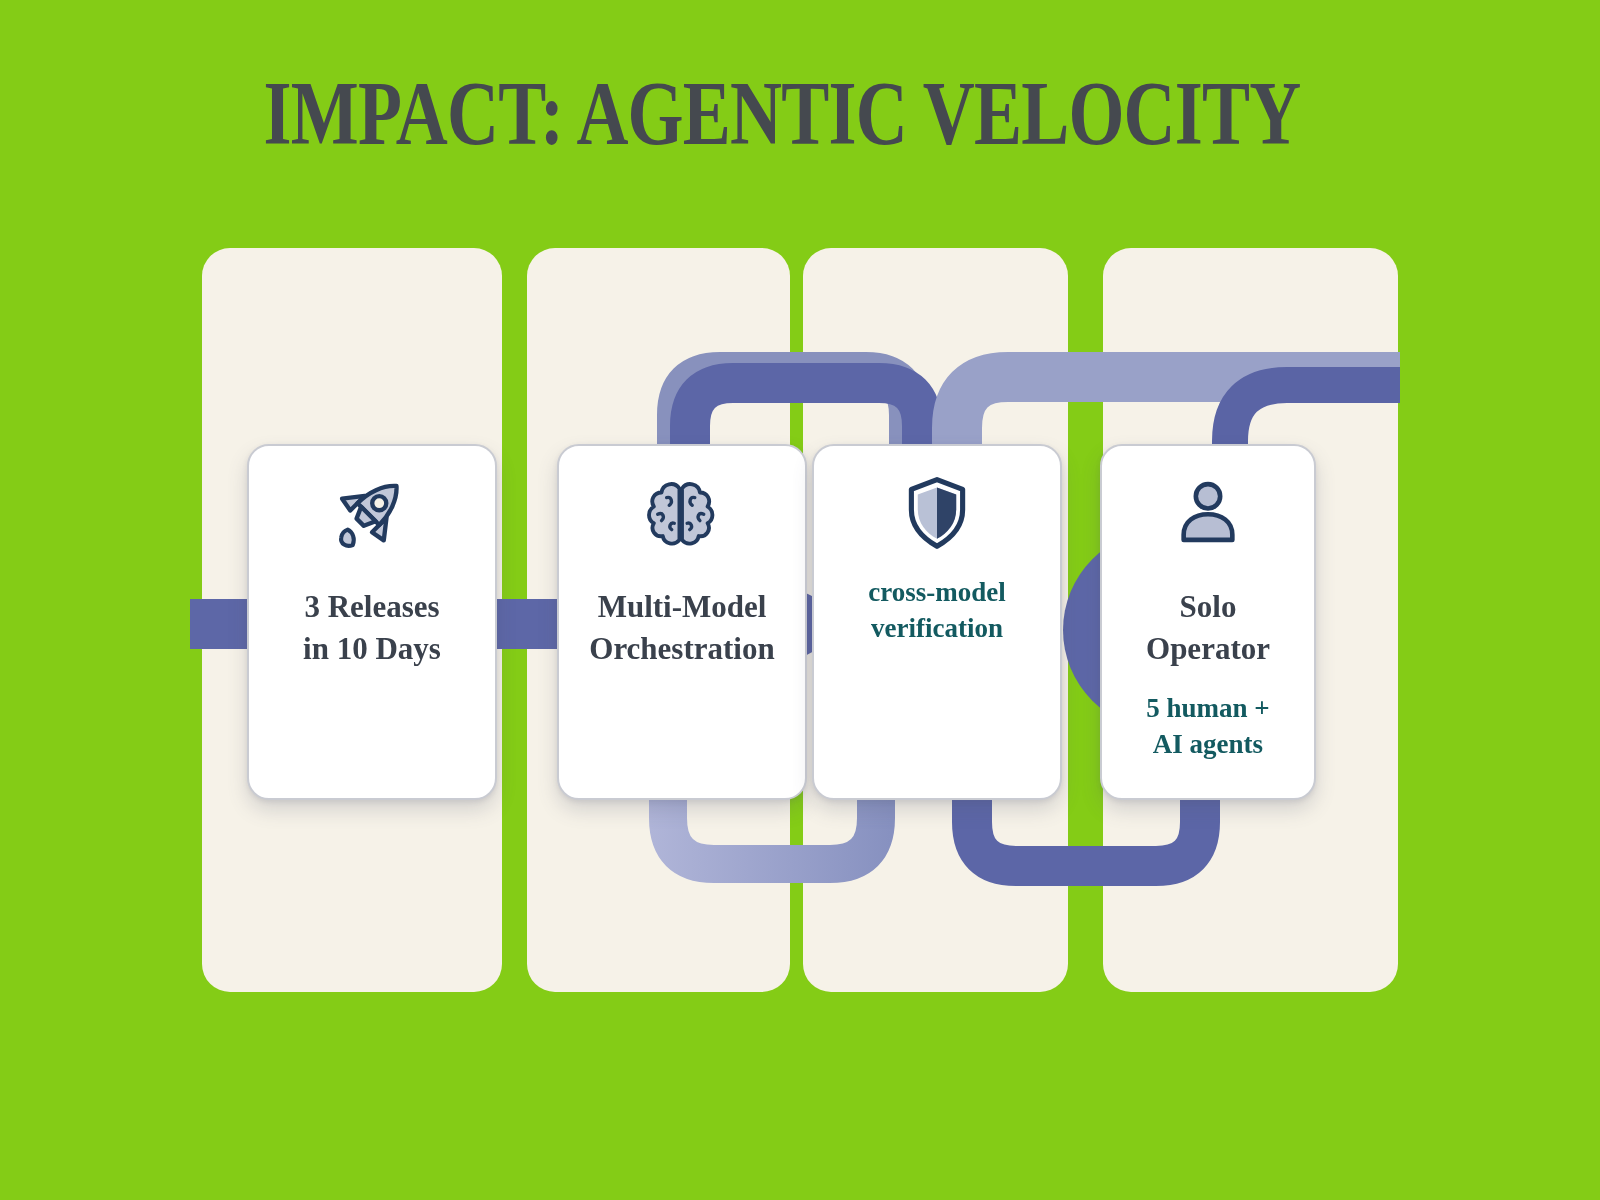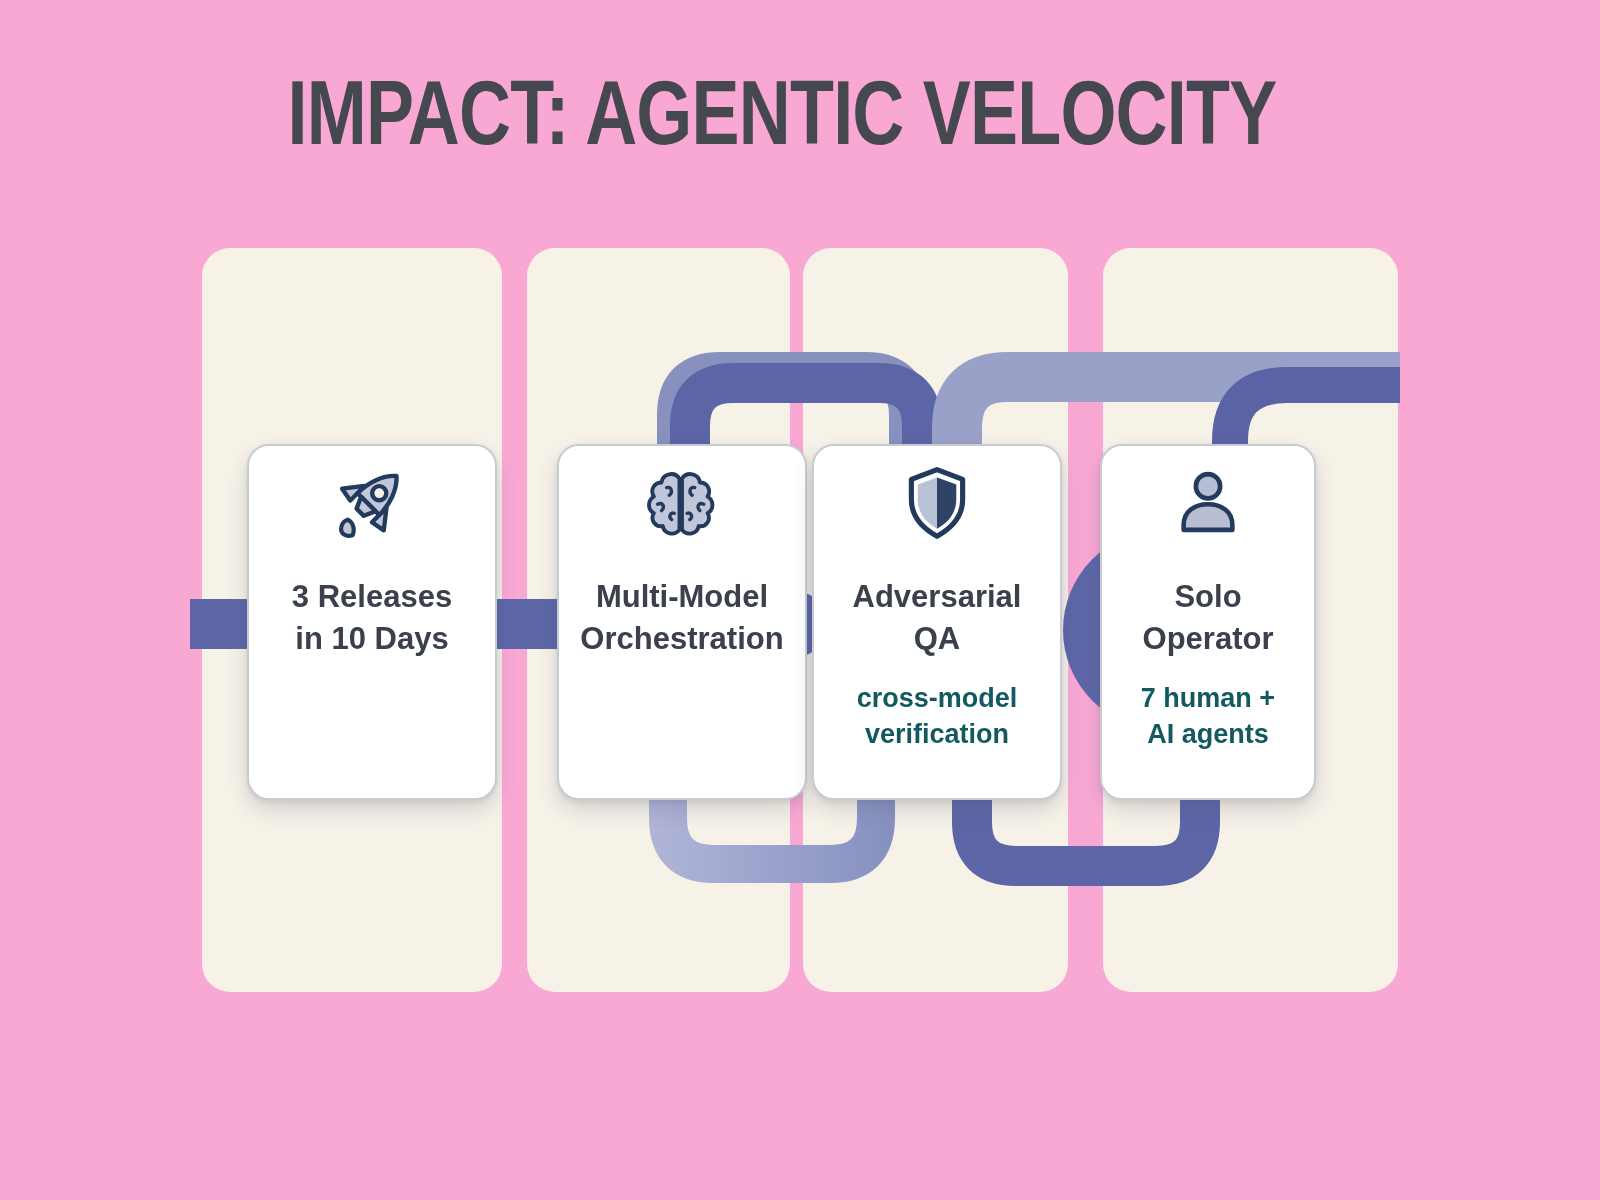--- a/index.html
+++ b/index.html
@@ -1,18 +1,18 @@
 <!DOCTYPE html>
 <html><head>
 <meta charset="utf-8">
 <style>
   html,body{margin:0;padding:0;background:#ffffff;}
   #page-root{
     position:relative;width:1600px;height:1200px;overflow:hidden;
-    background:#f9a8d4;font-family:Liberation Sans, sans-serif;
+    background:#84cc16;font-family:Liberation Serif, serif;
   }
   
   #slide-title{
     position:absolute;top:62px;left:-18px;width:1600px;
     text-align:center;margin:0;
     font-size:90px;font-weight:800;color:#45494f;
     letter-spacing:-1px;white-space:nowrap;
     transform:scaleX(0.80);transform-origin:50% 50%;
   }
   
@@ -24,21 +24,21 @@
   #bg-col-2{left:527px;width:263px;}
   #bg-col-3{left:803px;width:265px;}
   #bg-col-4{left:1103px;width:295px;}
   
   #flow-svg{position:absolute;left:0;top:0;z-index:2;}
   
   .card{
     position:absolute;top:444px;height:356px;z-index:3;
     background:#ffffff;border:2px solid #c9cbd2;border-radius:22px;
     box-shadow:0 10px 20px rgba(80,86,110,0.20),0 2px 5px rgba(80,86,110,0.12);
-    text-align:center;box-sizing:border-box;padding-top:16px;
+    text-align:center;box-sizing:border-box;padding-top:26px;
   }
   #card-releases{left:247px;width:250px;}
   #card-orchestration{left:557px;width:250px;}
   #card-qa{left:812px;width:250px;}
   #card-operator{left:1100px;width:216px;}
   .card-icon{display:block;height:82px;margin:0 auto;}
   .card-title{
     margin:32px 6px 0 6px;font-size:31px;line-height:42px;font-weight:700;
     color:#3a414c;white-space:pre-line;
   }
@@ -126,32 +126,30 @@
     <svg class="card-icon" viewBox="0 0 64 64" width="82" height="82">
       <defs>
         <clipPath id="shield-right">
             <rect x="32" y="0" width="32" height="64"></rect>
           </clipPath>
       </defs>
       <path d="M32 12 L47 17.5 V29 C47 40 40.5 47.5 32 52 C23.5 47.5 17 40 17 29 V17.5 Z" fill="#b9c1d6"></path>
       <path d="M32 12 L47 17.5 V29 C47 40 40.5 47.5 32 52 C23.5 47.5 17 40 17 29 V17.5 Z" fill="#2f4367" clip-path="url(#shield-right)"></path>
       <path d="M32 6 L52 13.5 V29.5 C52 43 43.5 51.5 32 58 C20.5 51.5 12 43 12 29.5 V13.5 Z" fill="none" stroke="#223a5e" stroke-width="4" stroke-linejoin="round"></path>
     </svg>
-    <div class="card-title">Adversarial
-QA</div>
     <div class="card-subtitle">cross-model
 verification</div>
   </div>
 
   <div class="card" id="card-operator">
     <svg class="card-icon" viewBox="0 0 64 64" width="82" height="82">
       <g stroke="#223a5e" stroke-width="3.6" stroke-linejoin="round" fill="#b7bed3">
         <circle cx="32" cy="19" r="9.5"></circle>
         <path d="M13 53 V49 C13 38.5 21.5 33 32 33 C42.5 33 51 38.5 51 49 V53 Z"></path>
       </g>
     </svg>
     <div class="card-title">Solo
 Operator</div>
-    <div class="card-subtitle">7 human +
+    <div class="card-subtitle">5 human +
 AI agents</div>
   </div>
 
 </div>
 
 </body></html>

